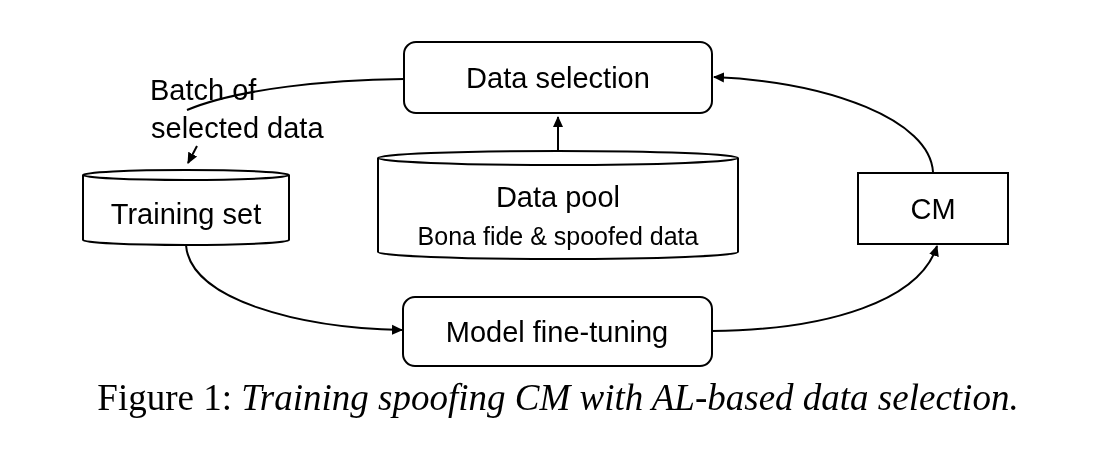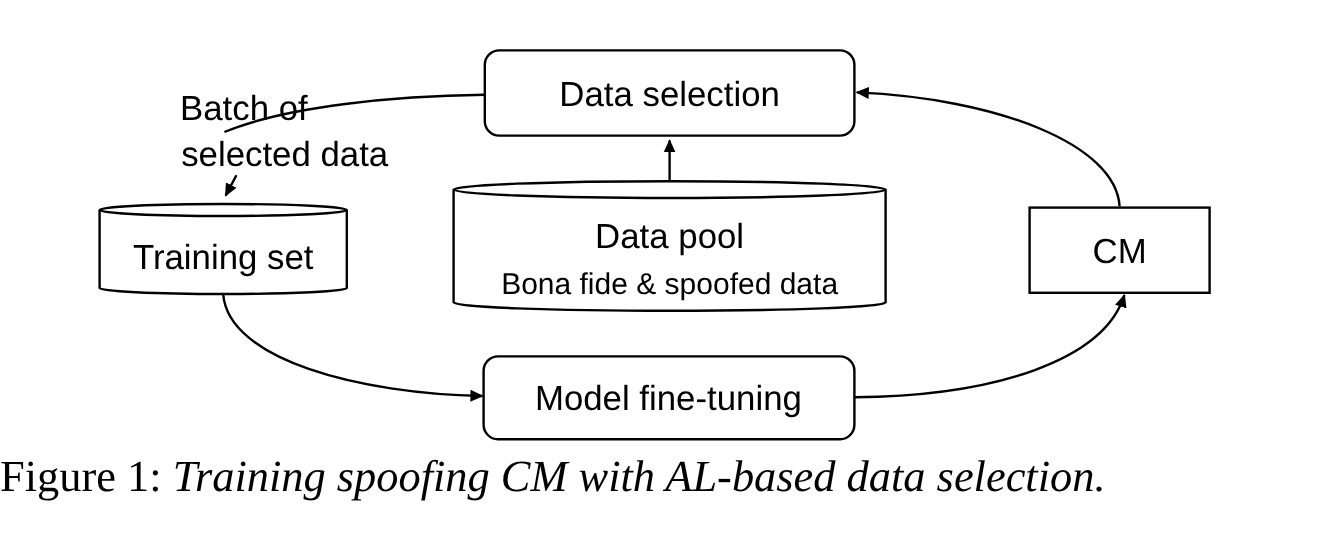--- a/index.html
+++ b/index.html
@@ -20,21 +20,21 @@
     }
     .node-label {
       font-family: "Liberation Sans", sans-serif;
       fill: #000000;
     }
     .caption {
       position: absolute;
       left: 0;
       top: 376px;
       width: 1116px;
-      text-align: left;
+      text-align: center;
       font-family: "Liberation Serif", serif;
       font-size: 37px;
       color: #000000;
       white-space: nowrap;
     }
     .caption .caption-title {
       font-style: italic;
     }
   </style>
 </head>

